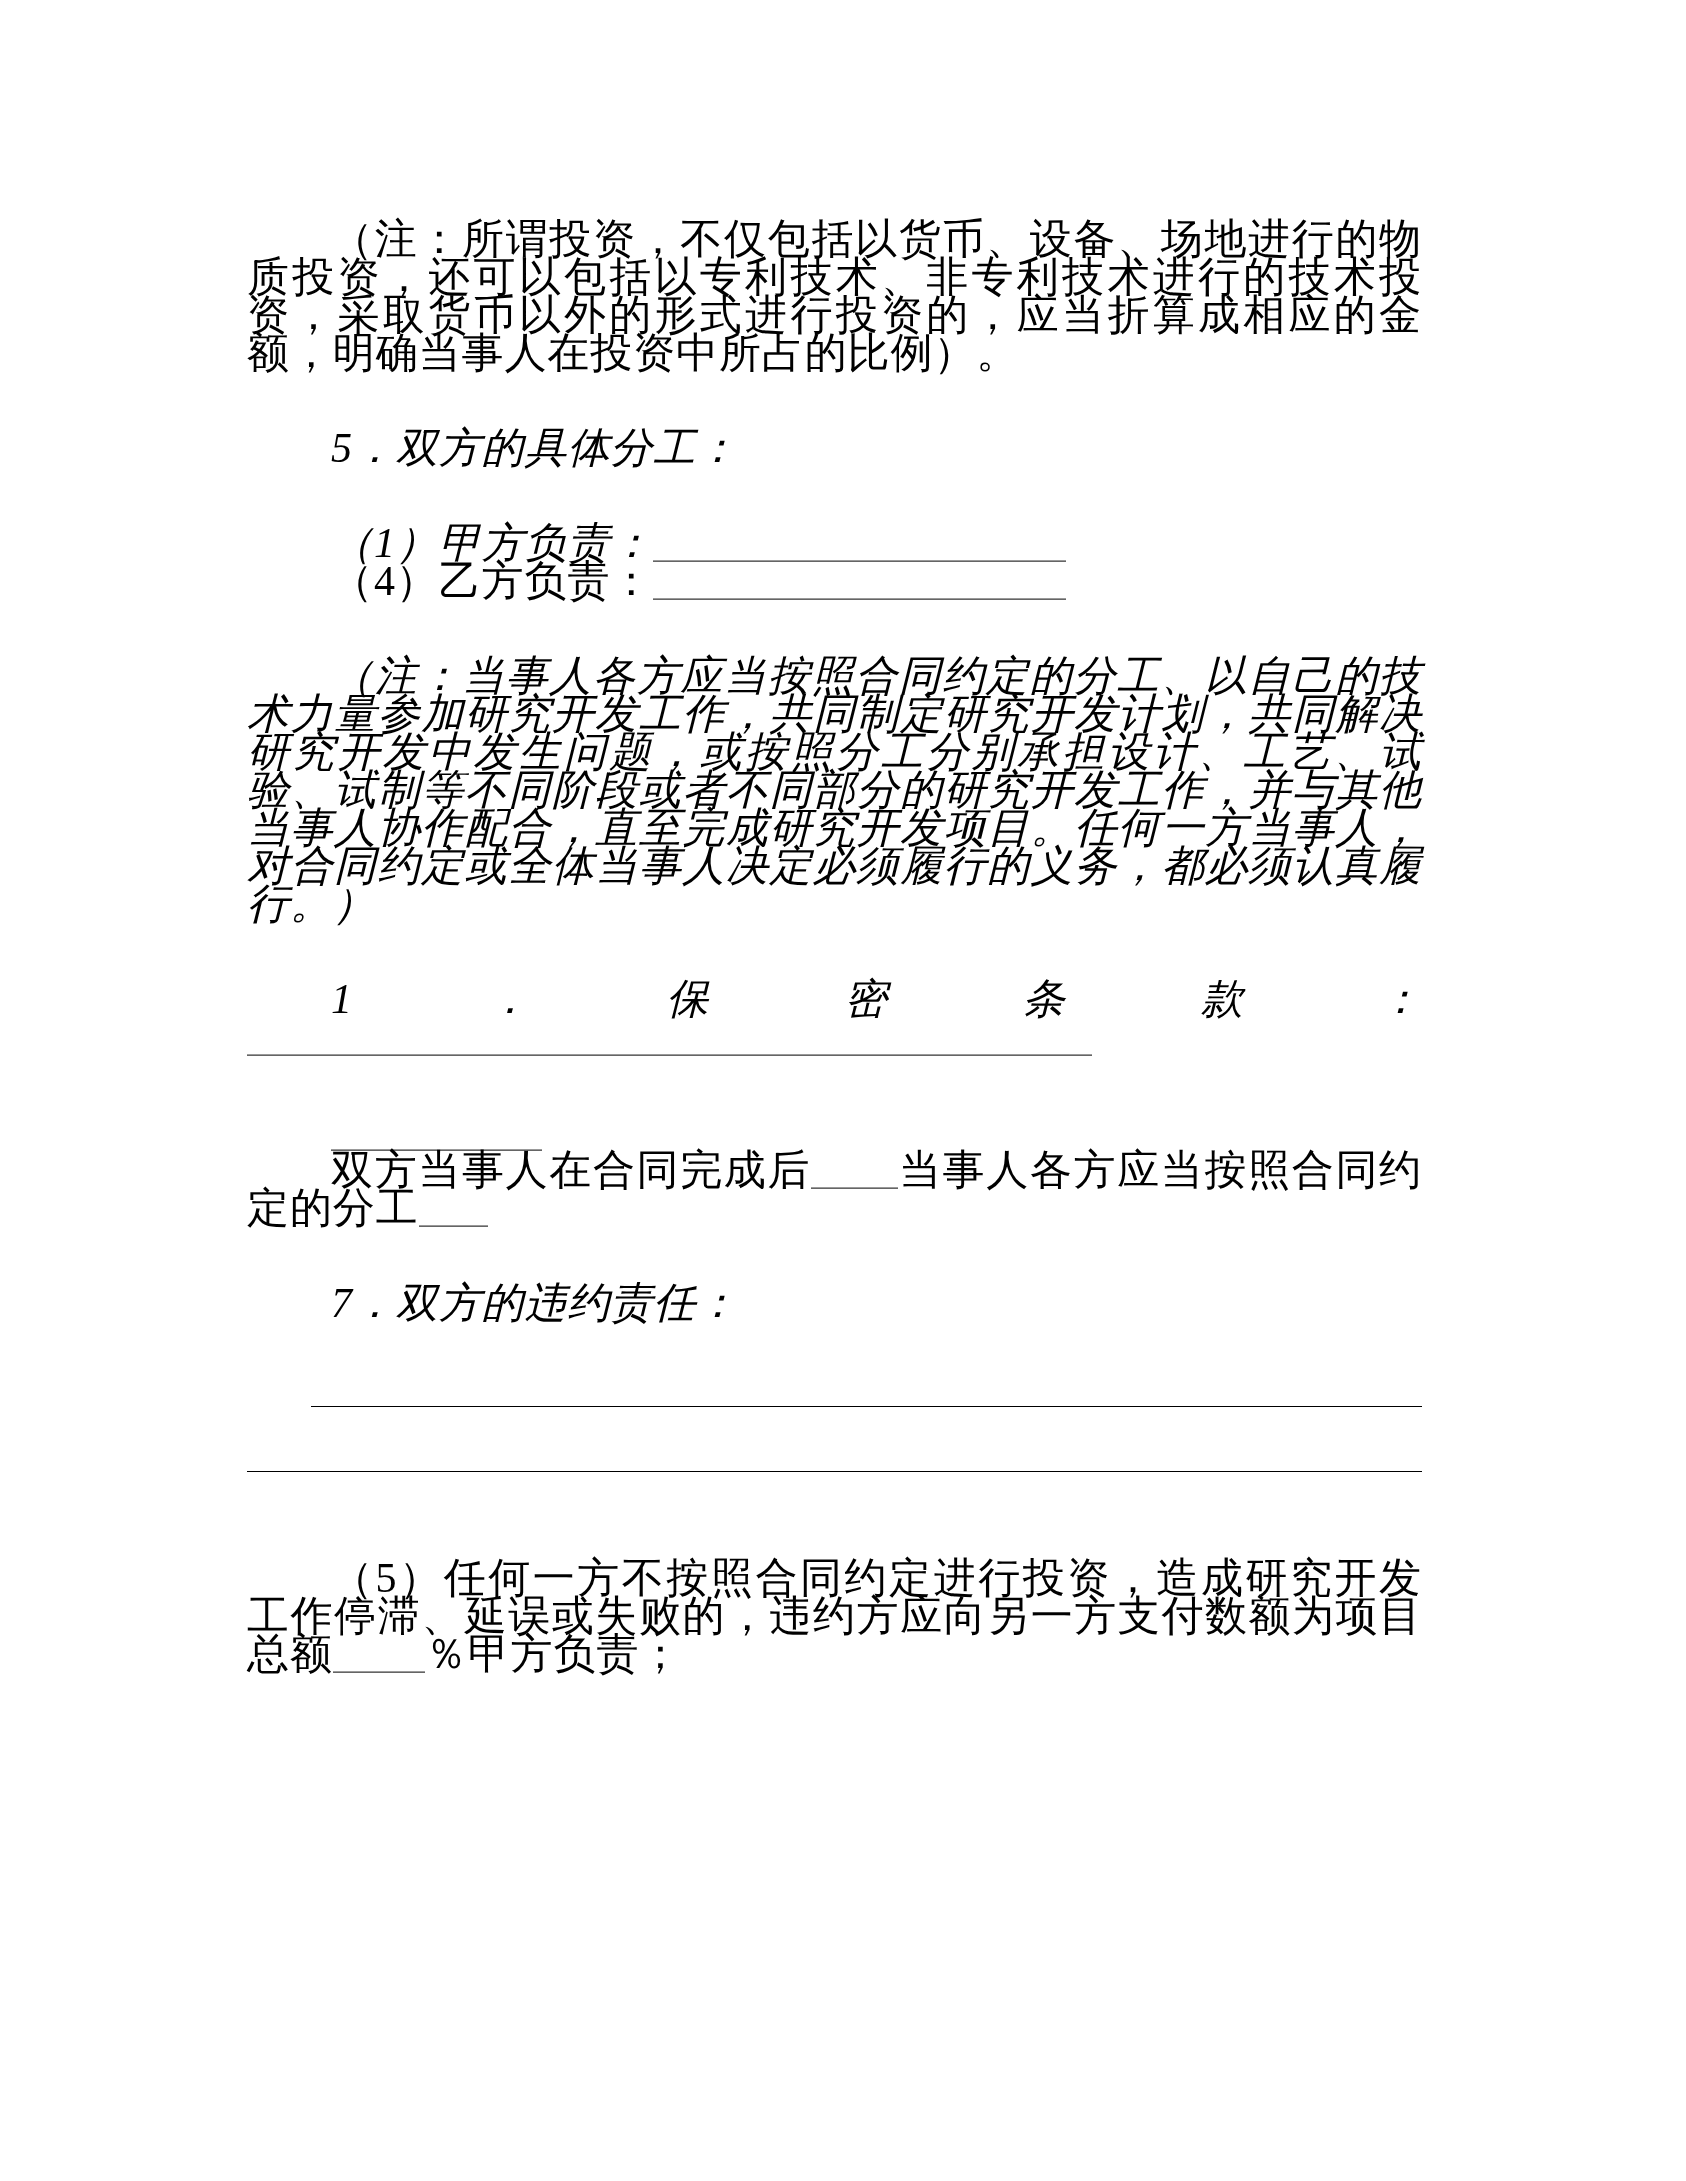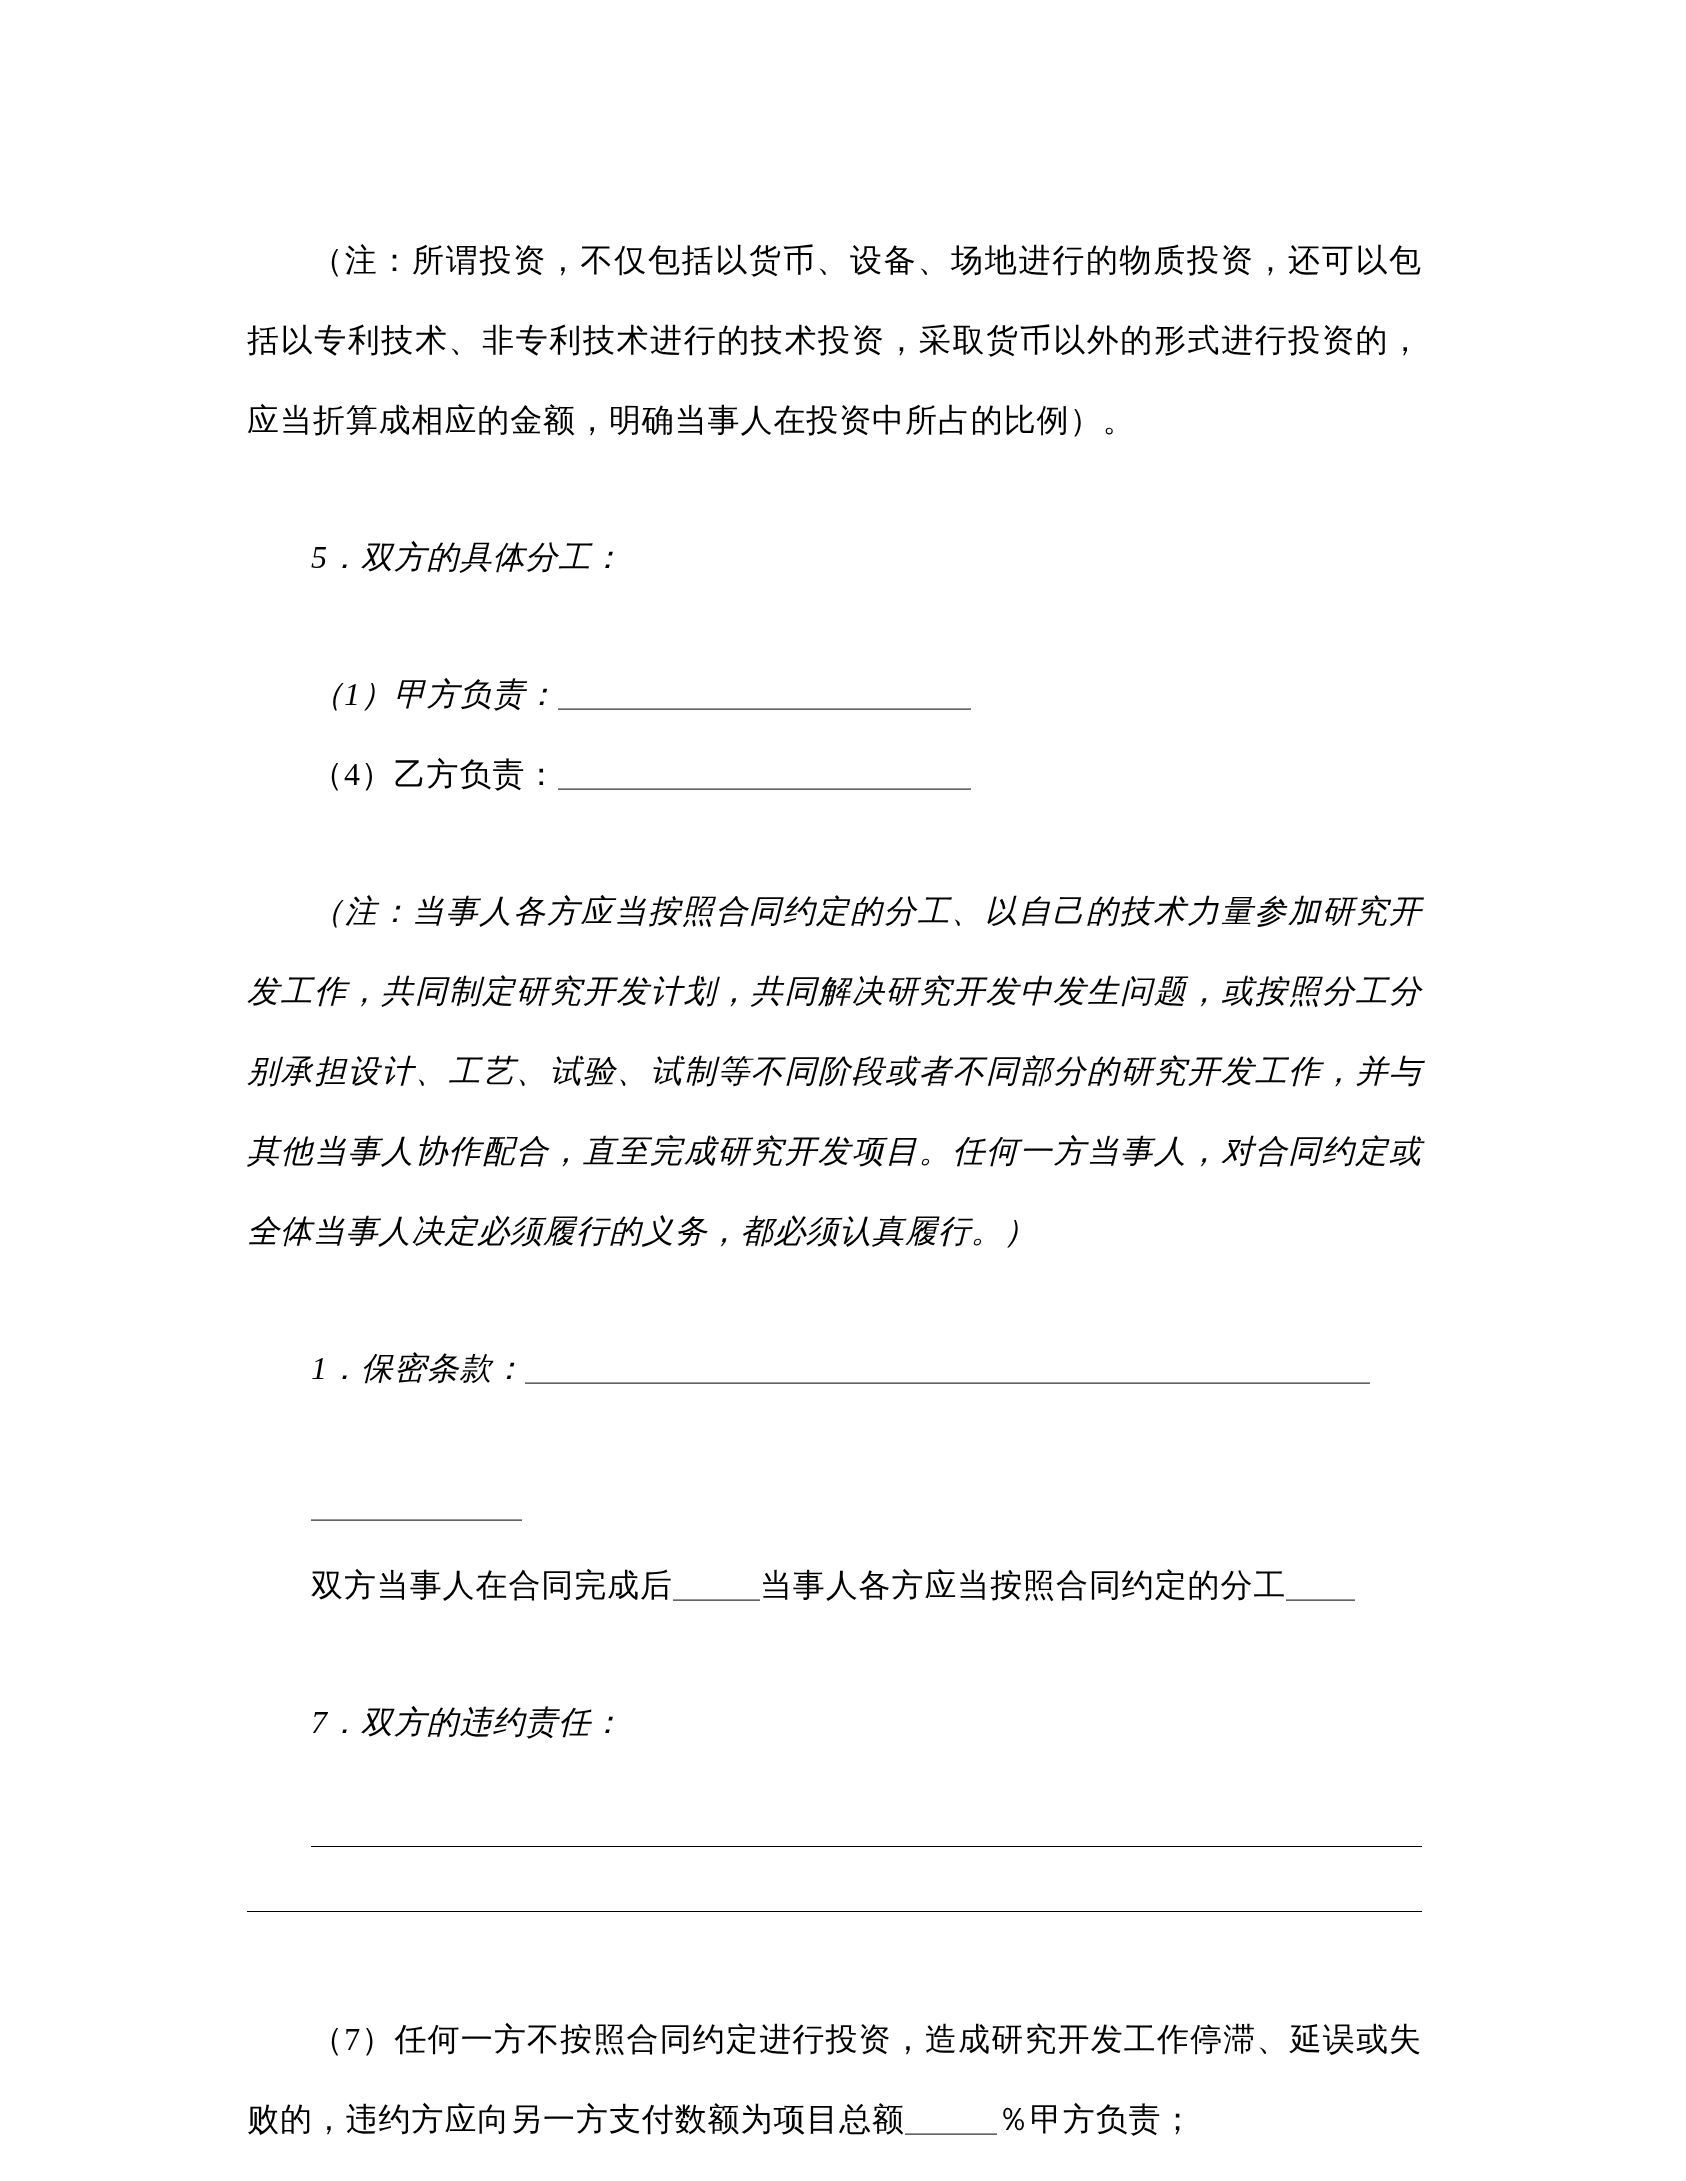--- a/index.html
+++ b/index.html
@@ -12,22 +12,22 @@
     font-family: "Liberation Serif", "DejaVu Serif", serif;
     color: #000000;
   }
   .page {
     position: absolute;
     left: 247px;
     top: 220px;
     width: 1175px;
   }
   .para {
-    font-size: 32px;
-    line-height: 80px;
+    font-size: 42px;
+    line-height: 38px;
     text-align: justify;
     letter-spacing: 0.9px;
   }
   .indent { text-indent: 2em; }
   .gap   { margin-top: 57px; font-style: italic; }
   .blank {
     display: inline-block;
     height: 1.8px;
     border-bottom: 1.8px solid #000;
     transform: translateY(4.6px);
@@ -84,17 +84,17 @@
   </p>
 
   <p class="para indent gap">
     <span>7．双方的违约责任：</span>
   </p>
 
   <div class="blankline first"></div>
   <div class="blankline second"></div>
 
   <p class="para indent breach">
-    <span>（7）任何一方不按照合同约定进行投资，造成研究开发工作停滞、延误或失败的，违约方应向另一方支付数额为项目总额</span><span class="blank w100"></span><span>％甲方负责；</span>
+    <span>（5）任何一方不按照合同约定进行投资，造成研究开发工作停滞、延误或失败的，违约方应向另一方支付数额为项目总额</span><span class="blank w100"></span><span>％甲方负责；</span>
   </p>
 
 </div>
 
 
 </body></html>

